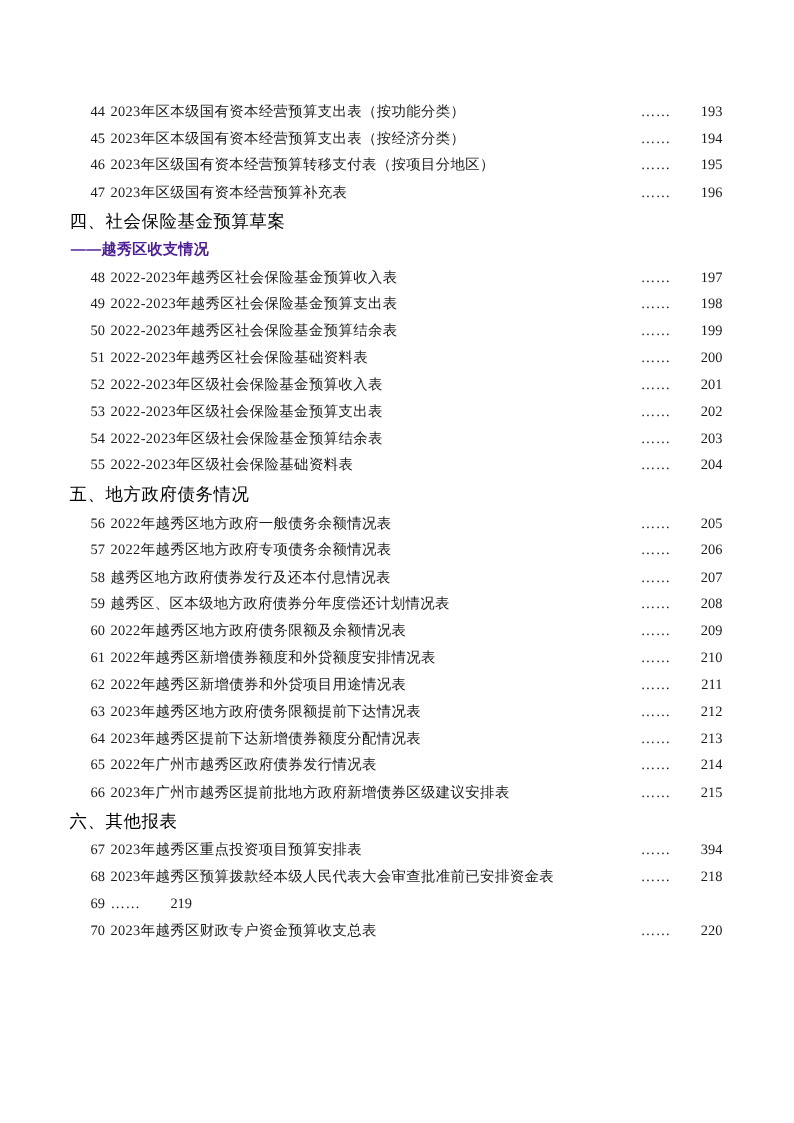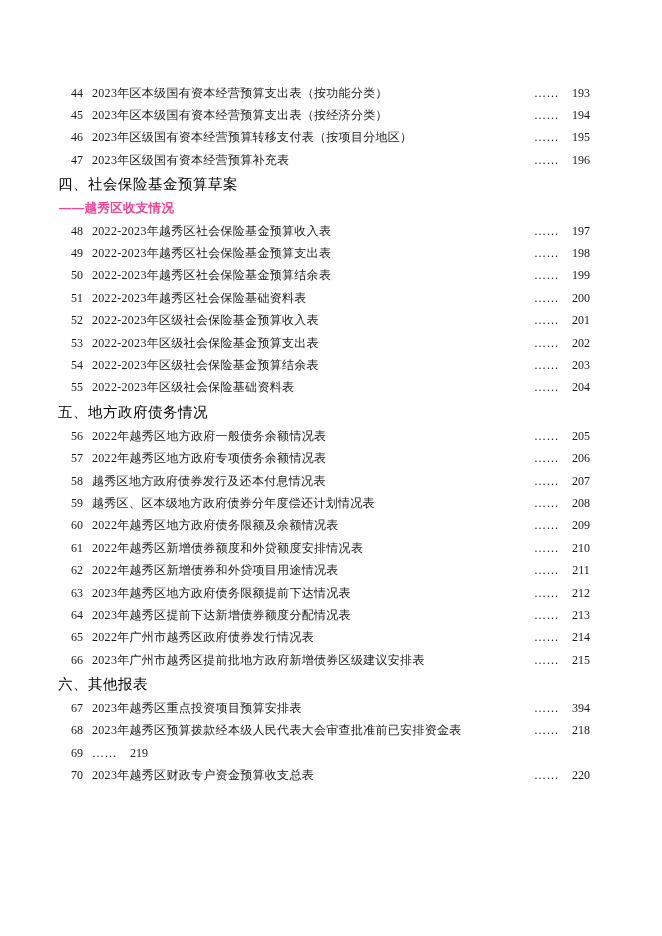--- a/index.html
+++ b/index.html
@@ -7,31 +7,31 @@
     width:662px;height:936px;background:#ffffff;overflow:hidden;
     font-family:"Liberation Serif","DejaVu Serif",serif;
     color:#1a1a1a;
   }
   .page{
     box-sizing:border-box;width:662px;height:936px;
     padding:82px 60px 0 71px;background:#ffffff;
   }
   .row{display:flex;align-items:center;}
   .row.item{height:22.4px;font-size:12px;}
-  .num{flex:0 0 21px;text-align:left;}
+  .num{flex:0 0 21px;text-align:center;}
   .title{flex:1 1 auto;white-space:nowrap;overflow:hidden;letter-spacing:0.3px;}
   .dots{flex:0 0 26px;text-align:left;letter-spacing:0.5px;}
-  .pg{flex:0 0 42px;text-align:center;}
+  .pg{flex:0 0 42px;text-align:right;}
   .row.section{
     height:26px;font-size:14.5px;font-weight:normal;color:#000;
     margin-left:-13px;letter-spacing:0.5px;
     font-family:"Liberation Sans","DejaVu Sans",sans-serif;
   }
   .row.subsection{
-    height:22.4px;font-size:12.5px;font-weight:bold;color:#ec4899;
+    height:22.4px;font-size:12.5px;font-weight:bold;color:#4c1d95;
     margin-left:-12px;letter-spacing:0.3px;
     font-family:"Liberation Sans","DejaVu Sans",sans-serif;
   }
 </style>
 </head>
 <body>
 
 <div class="page">
   <div id="toc-list">
       <div class="row item">

